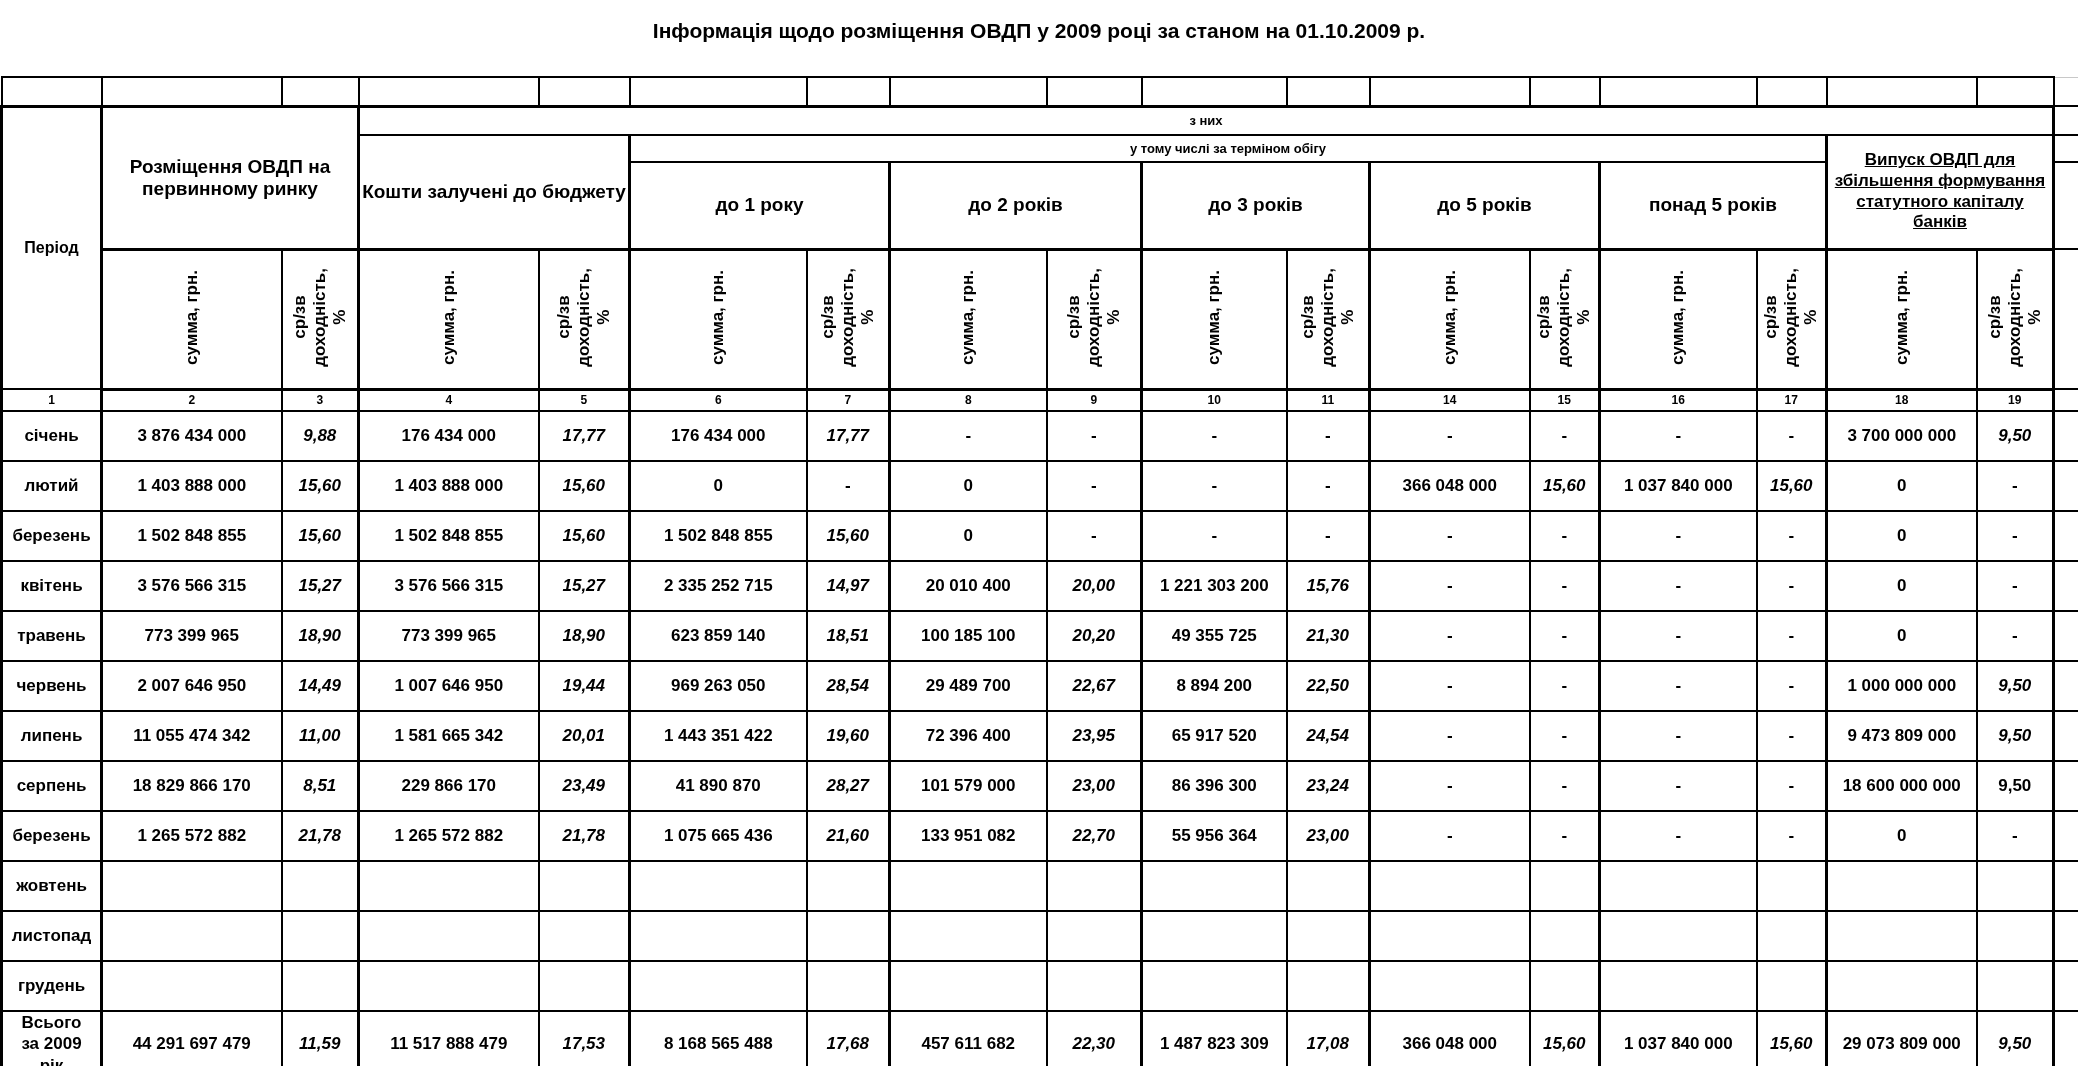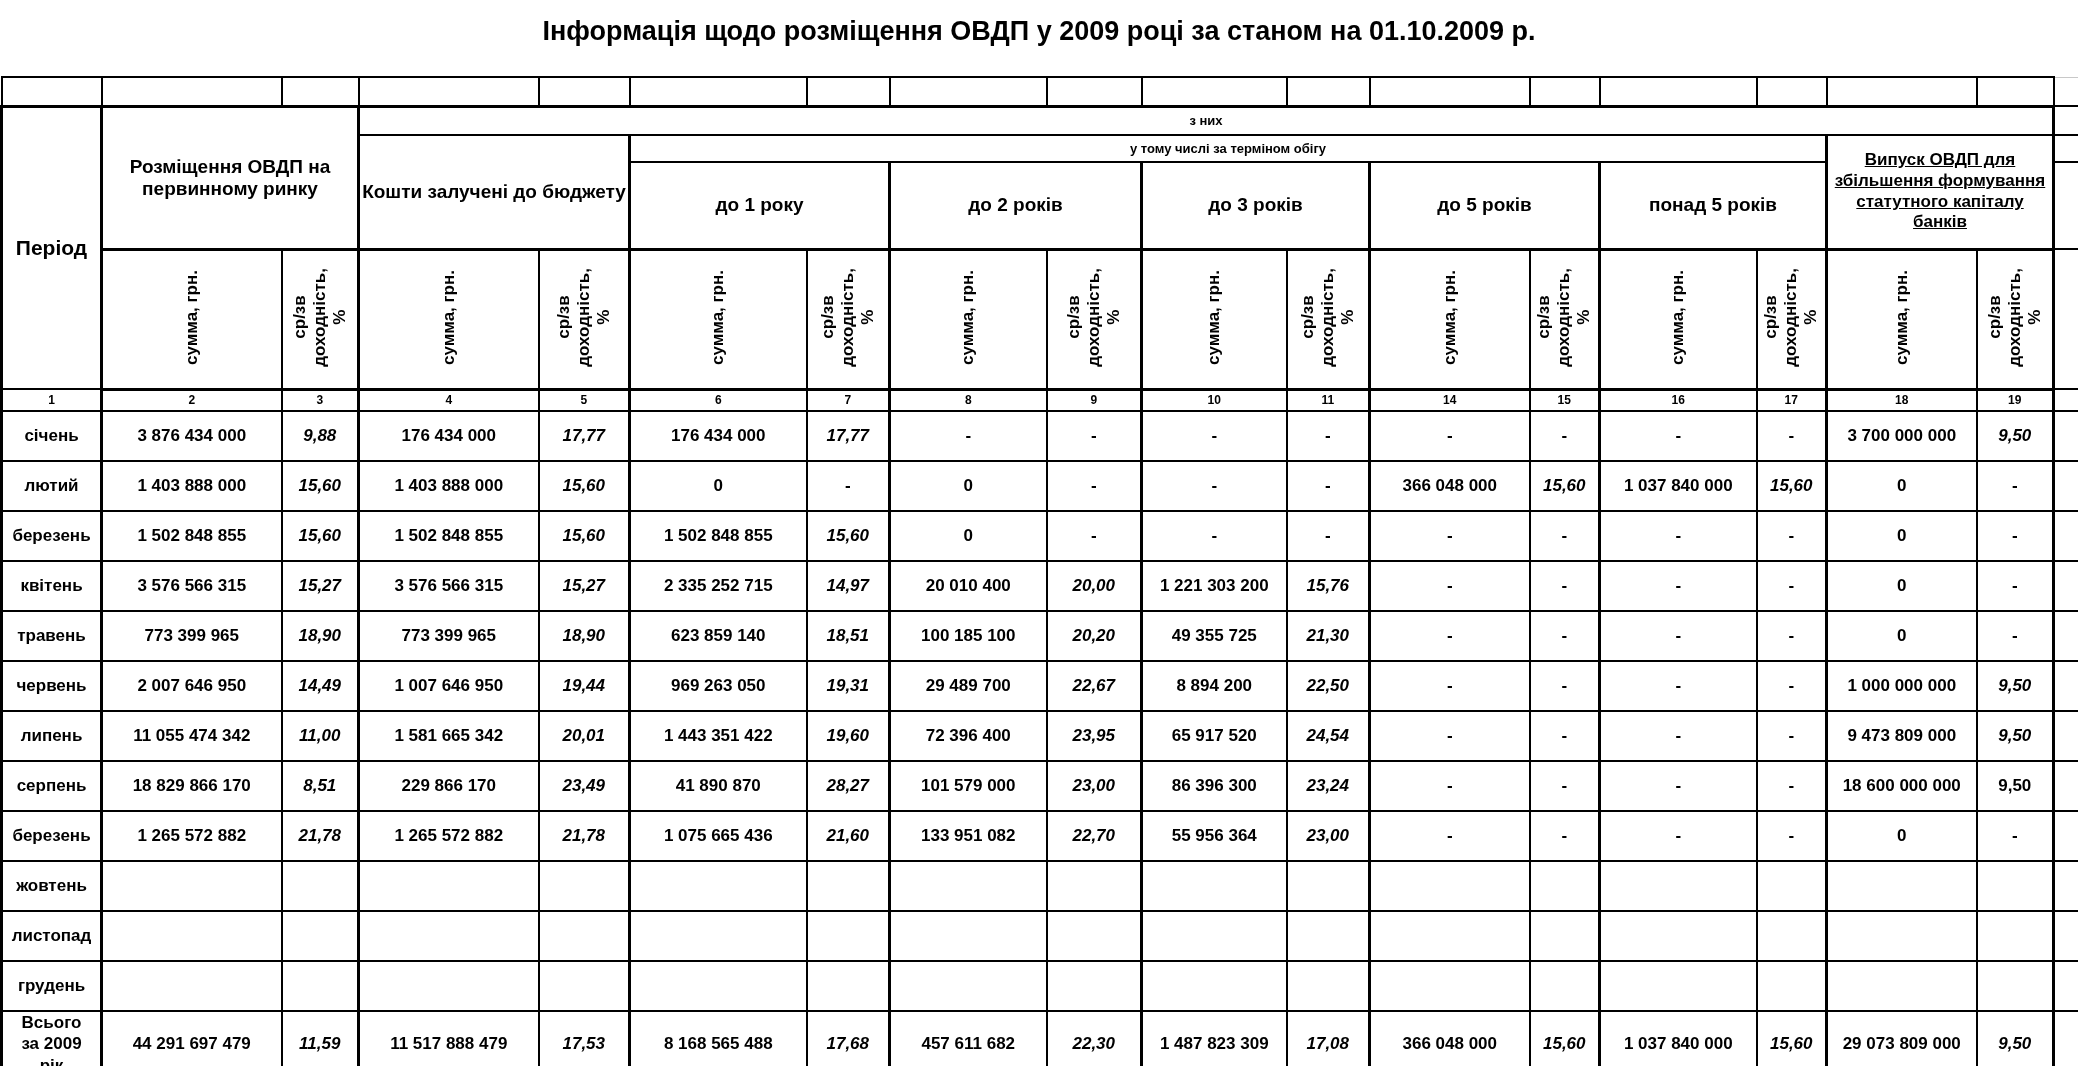--- a/index.html
+++ b/index.html
@@ -2,39 +2,39 @@
 <html><head>
 <meta charset="utf-8">
 <style>
   html,body{margin:0;padding:0;background:#fff;}
   .sheet{
     position:relative; width:2078px; height:1066px; background:#fff;
     font-family:"Liberation Sans", sans-serif; color:#000; overflow:hidden;
   }
   .title{
     height:62px; display:flex; align-items:center; justify-content:center;
-    font-size:27px; font-weight:700; text-align:center;
+    font-size:21px; font-weight:700; text-align:center;
   }
   .spacer{height:14px;}
   table.grid{
     border-collapse:collapse; table-layout:fixed; width:2078px;
   }
   table.grid td, table.grid th{
     border:2px solid #000; padding:0 2px; overflow:hidden;
     vertical-align:middle; text-align:center; background:#fff;
     font-family:"Liberation Sans", sans-serif; color:#000;
   }
   
   .b3l{border-left-width:3px !important;}
   .b3r{border-right-width:3px !important;}
   .b3t{border-top-width:3px !important;}
   .b3b{border-bottom-width:3px !important;}
   
   th{font-weight:700;}
-  .h-period{font-size:21px;}
+  .h-period{font-size:16px;}
   .h-top{font-size:19px;}
   .h-small{font-size:13px;}
   .h-term{font-size:19px;}
   .h-bank{font-size:17px; line-height:1.22; padding:0 4px;text-decoration:underline;}
   .rotcell{height:137px;}
   .rot{
     display:inline-block; writing-mode:vertical-rl; transform:rotate(180deg);
     white-space:pre-line; font-size:17px; font-weight:700; line-height:1.18;
     text-align:center;
   }
@@ -285,21 +285,21 @@
           <td class="b3r dash">-</td>
           <td class="gut"></td>
         </tr>
         <tr class="mrow">
           <td class="period b3l b3r">червень</td>
           <td class="b3l sum">2 007 646 950</td>
           <td class="yld">14,49</td>
           <td class="b3l sum">1 007 646 950</td>
           <td class="yld">19,44</td>
           <td class="b3l sum">969 263 050</td>
-          <td class="yld">19,31</td>
+          <td class="yld">28,54</td>
           <td class="b3l sum">29 489 700</td>
           <td class="yld">22,67</td>
           <td class="b3l sum">8 894 200</td>
           <td class="yld">22,50</td>
           <td class="b3l sum">-</td>
           <td class="dash">-</td>
           <td class="b3l sum">-</td>
           <td class="dash">-</td>
           <td class="b3l sum">1 000 000 000</td>
           <td class="b3r yld">9,50</td>

